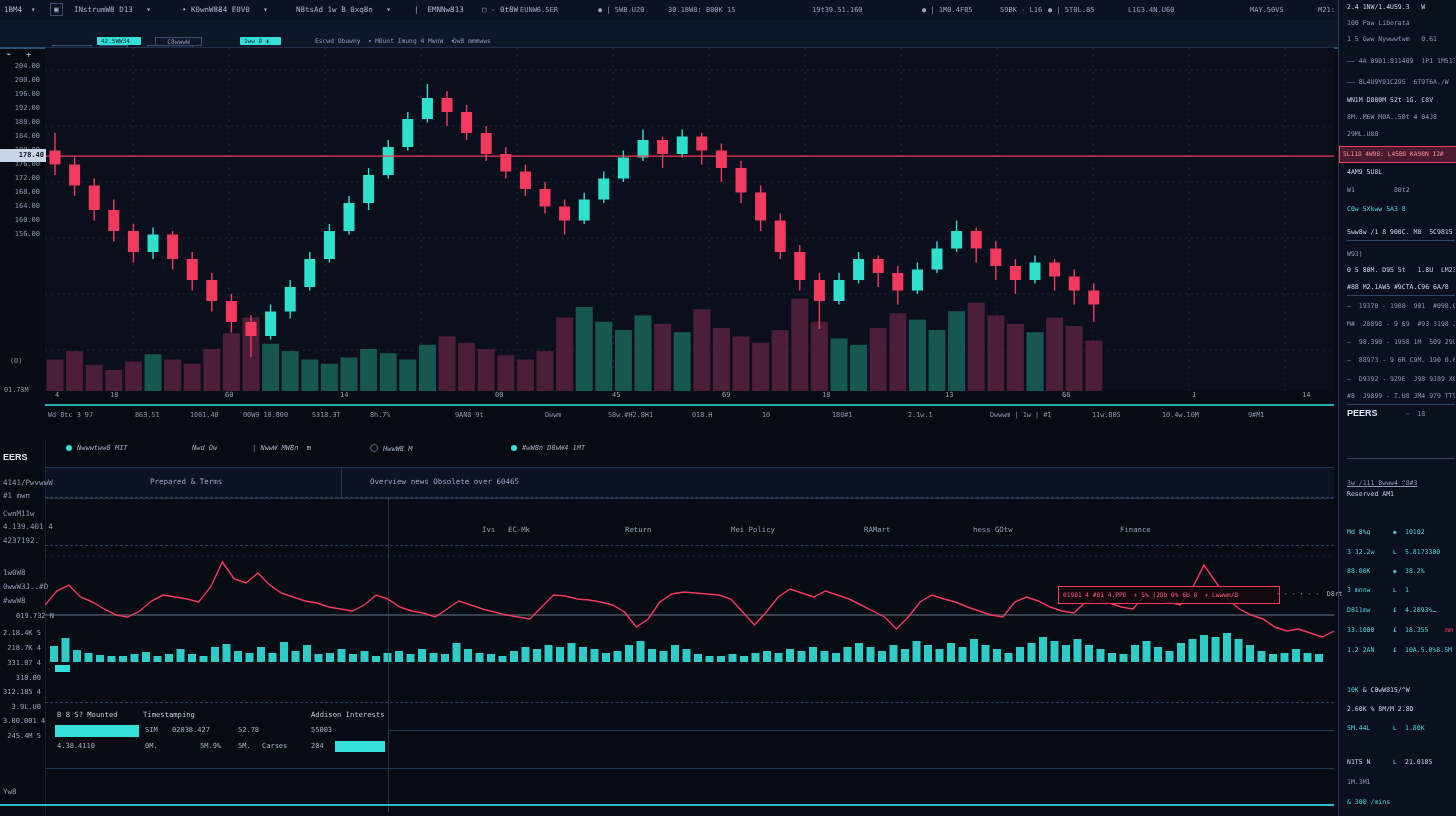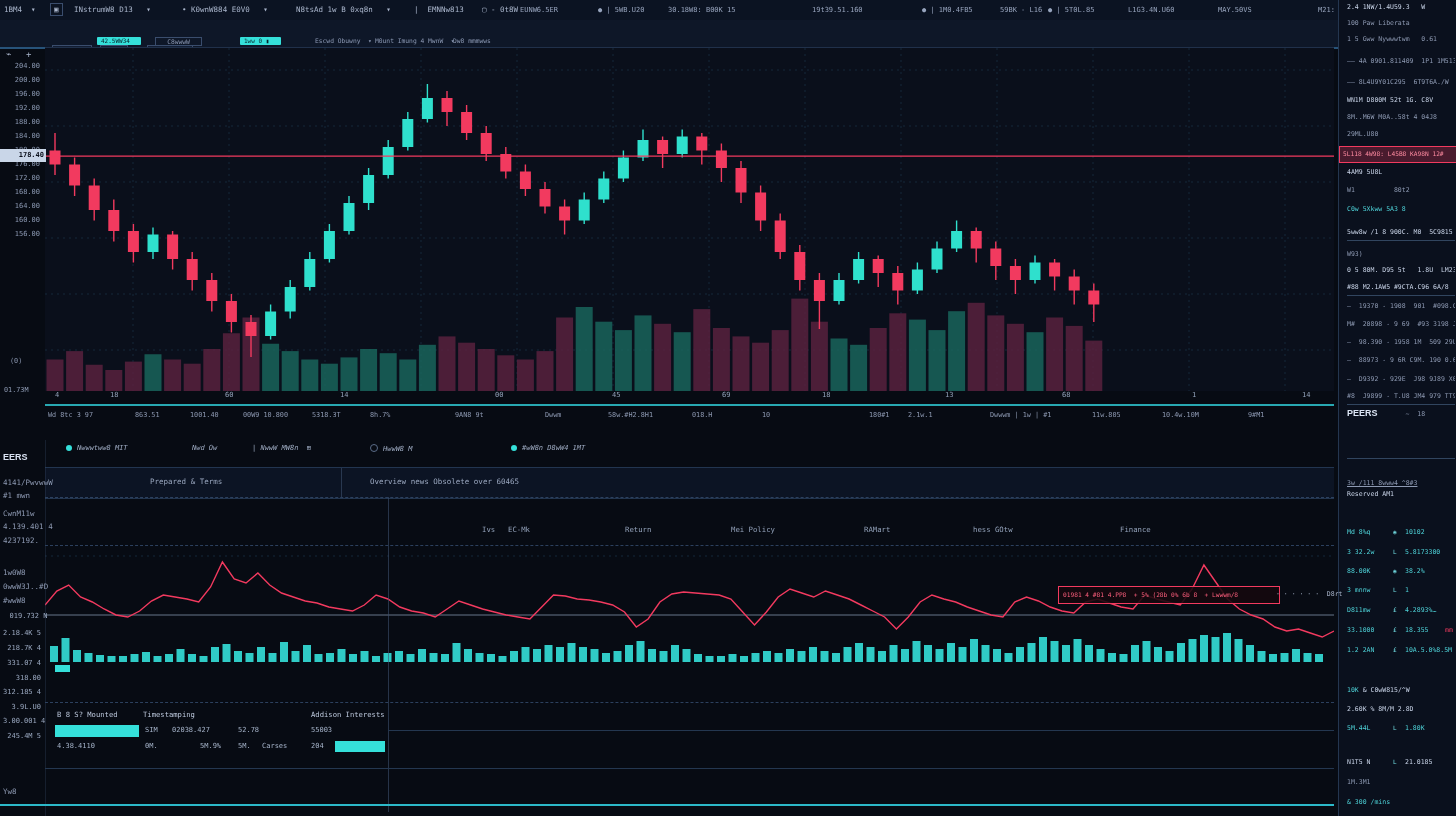--- a/index.html
+++ b/index.html
@@ -72,21 +72,21 @@
       <div class="menu-item" style="left: 414px;">|  EMNNw813</div>
       <div class="menu-item" style="left: 482px;">▢ - 0t8W</div>
       <div class="ticker" style="left: 520px;">EUNW6.5ER</div>
       <div class="ticker" style="left: 598px;">● | 5WB.U20</div>
       <div class="ticker" style="left: 668px;">30.18W8: B00K 15</div>
       <div class="ticker" style="left: 812px;">19t39.51.160</div>
       <div class="ticker" style="left: 922px;">● | 1M0.4FB5</div>
       <div class="ticker" style="left: 1000px;">59BK - L16</div>
       <div class="ticker" style="left: 1048px;">● | 5T0L.85</div>
       <div class="ticker" style="left: 1128px;">L1G3.4N.U60</div>
-      <div class="ticker" style="left: 1218px;">MAY.50VS</div>
+      <div class="ticker" style="left: 1250px;">MAY.50VS</div>
       <div class="ticker" style="left: 1318px;">M21:</div>
     </div>
   <div class="toolbar" id="toolbar">
       <div class="stat" style="left: 6px; color: rgb(170, 182, 204); font-size: 9px;">⌁</div>
       <div class="stat" style="left: 26px; color: rgb(170, 182, 204); font-size: 9px;">+</div>
       <div class="box-btn" style="left: 52px; width: 38px;">X</div>
       <div class="box-btn" style="left: 100px; width: 26px;">▦▥</div>
       <div class="box-btn" style="left: 147px; width: 44px;">№ 4%</div>
       <div class="stat" style="left: 227px;">0b 6M</div>
       <div class="stat" style="left: 282px;">Q1.7M1</div>
@@ -329,21 +329,21 @@
       <div class="xt2" style="left: 135px;">863.51</div>
       <div class="xt2" style="left: 190px;">1001.40</div>
       <div class="xt2" style="left: 243px;">00W9 10.800</div>
       <div class="xt2" style="left: 312px;">5318.3T</div>
       <div class="xt2" style="left: 370px;">8h.7%</div>
       <div class="xt2" style="left: 455px;">9AN8 9t</div>
       <div class="xt2" style="left: 545px;">Dwwm</div>
       <div class="xt2" style="left: 608px;">58w.#H2.8H1</div>
       <div class="xt2" style="left: 692px;">018.H</div>
       <div class="xt2" style="left: 762px;">10</div>
-      <div class="xt2" style="left: 832px; margin-left: 37px;">180#1</div>
+      <div class="xt2" style="left: 832px;">180#1</div>
       <div class="xt2" style="left: 908px;">2.1w.1</div>
       <div class="xt2" style="left: 990px;">Dwwwm | 1w | #1</div>
       <div class="xt2" style="left: 1092px;">11w.805</div>
       <div class="xt2" style="left: 1162px;">10.4w.10M</div>
       <div class="xt2" style="left: 1248px;">9#M1</div>
     </div>
   <div class="baseline-teal"></div>
 
   <aside class="sidebar" id="sidebar">
       <div class="srow s-bright" style="top: 3px;">2.4 1NW/1.4U59.3   W</div>
@@ -550,21 +550,21 @@
       <div class="colhead" style="left: 1120px; top: 100px;">Finance</div>
       <div class="t s-head" style="left: 3px; top: 27px;">EERS</div>
       <div class="t s-dim" style="left: 3px; top: 53px;">4141/PwvwwW</div>
       <div class="t s-dim" style="left: 3px; top: 66px;">#1 mwn</div>
       <div class="t s-dim" style="left: 3px; top: 84px;">CwnM11w</div>
       <div class="t s-dim" style="left: 3px; top: 97px;">4.139.401 4</div>
       <div class="t s-dim" style="left: 3px; top: 111px;">4237192.</div>
       <div class="t s-dim" style="left: 3px; top: 143px;">1w0W8</div>
       <div class="t s-dim" style="left: 3px; top: 157px;">0wwW3J..#D</div>
       <div class="t s-dim" style="left: 3px; top: 171px;">#wwW8</div>
-      <div class="t s-num" style="left: 3px; top: 187px; width: 51px; text-align: center;">019.732 N</div>
+      <div class="t s-num" style="left: 3px; top: 187px; width: 51px; text-align: right;">019.732 N</div>
       <div class="t s-num" style="left: 3px; top: 204px; width: 38px; text-align: right;">2.18.4K 5</div>
       <div class="t s-num" style="left: 3px; top: 219px; width: 38px; text-align: right;">218.7K 4</div>
       <div class="t s-num" style="left: 3px; top: 234px; width: 38px; text-align: right;">331.07 4</div>
       <div class="t s-num" style="left: 3px; top: 249px; width: 38px; text-align: right;">318.00</div>
       <div class="t s-num" style="left: 3px; top: 263px; width: 38px; text-align: right;">312.185 4</div>
       <div class="t s-num" style="left: 3px; top: 278px; width: 38px; text-align: right;">3.9L.U0</div>
       <div class="t s-num" style="left: 3px; top: 292px; width: 38px; text-align: right;">3.00.001 4</div>
       <div class="t s-num" style="left: 3px; top: 307px; width: 38px; text-align: right;">245.4M 5</div>
       <div class="t s-dim" style="left: 3px; top: 362px;">Yw8</div>
     </div>

